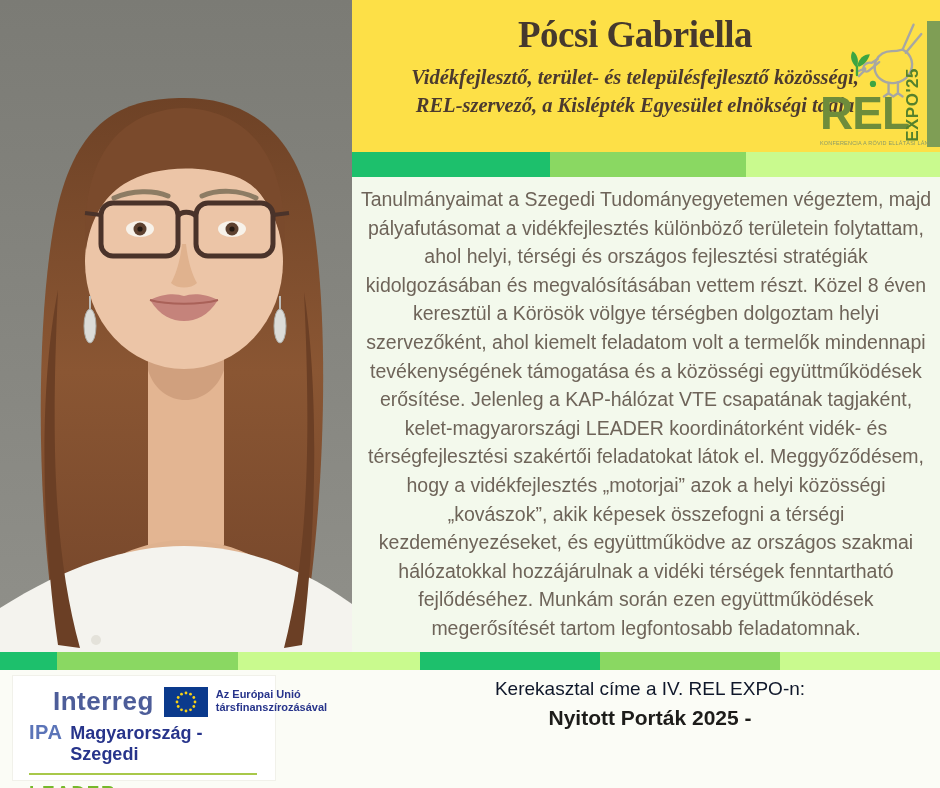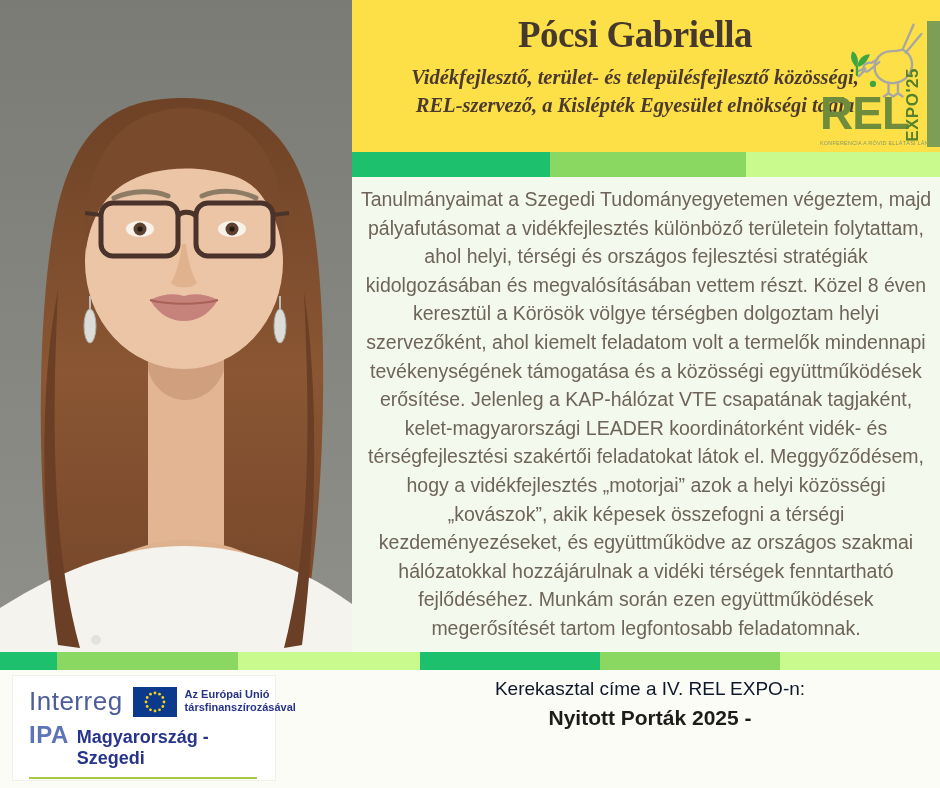--- a/index.html
+++ b/index.html
@@ -37,25 +37,25 @@
   
   .bio-panel { position:absolute; left:352px; top:177px; width:588px; height:541px; background:#f3f9ec;
           border-radius:0 0 52px 0; padding:8px 8px 0; }
   .bio-text { text-align:center; font-size:19.5px; line-height:28.6px; color:#6e6459; }
 
   
   .footer { position:absolute; left:0; top:670px; width:940px; height:118px; background:#fbfcf6; }
   .eu-card { position:absolute; left:12px; top:5px; width:264px; height:106px; background:#ffffff;
           border:1px solid #f1f1ea; padding:10px 0 0 16px; }
   .eu-row1 { display:flex; align-items:flex-start; }
-  .interreg-word { font-size:26px; font-weight:normal; color:#4d5d99; letter-spacing:0.5px; line-height:30px; }
+  .interreg-word { font-size:26px; font-weight:bold; color:#4d5d99; letter-spacing:0.5px; line-height:30px;margin-left:24px; }
   .eu-flag { width:44px; height:30px; background:#0b3a8c; margin:1px 8px 0 10px; flex:0 0 auto; }
   .eu-cofund { font-size:11px; font-weight:bold; color:#27348b; line-height:13px; padding-top:2px; }
   .eu-row2 { margin-top:4px; display:flex; align-items:baseline; }
-  .ipa-word { font-size:24px; font-weight:bold; color:#5b74b8; letter-spacing:0.5px; }
+  .ipa-word { font-size:20px; font-weight:bold; color:#5b74b8; letter-spacing:0.5px; }
   .region-word { font-size:18px; font-weight:bold; color:#27348b; margin-left:8px; }
   .eu-divider { width:228px; height:2px; background:#a8c84a; margin:8px 0 7px; }
   .arcchad-word { font-size:19px; font-weight:bold; color:#76b82a; letter-spacing:1.5px; }
 
   .roundtable { position:absolute; left:360px; top:6px; width:580px; text-align:center; color:#2f2d2b; }
   .rt-label { font-size:19px; line-height:26px; color:#0f172a; }
   .rt-line { font-size:21px; font-weight:bold; line-height:31px; color:#1d1c1a; }
 </style>
 </head>
 <body>

